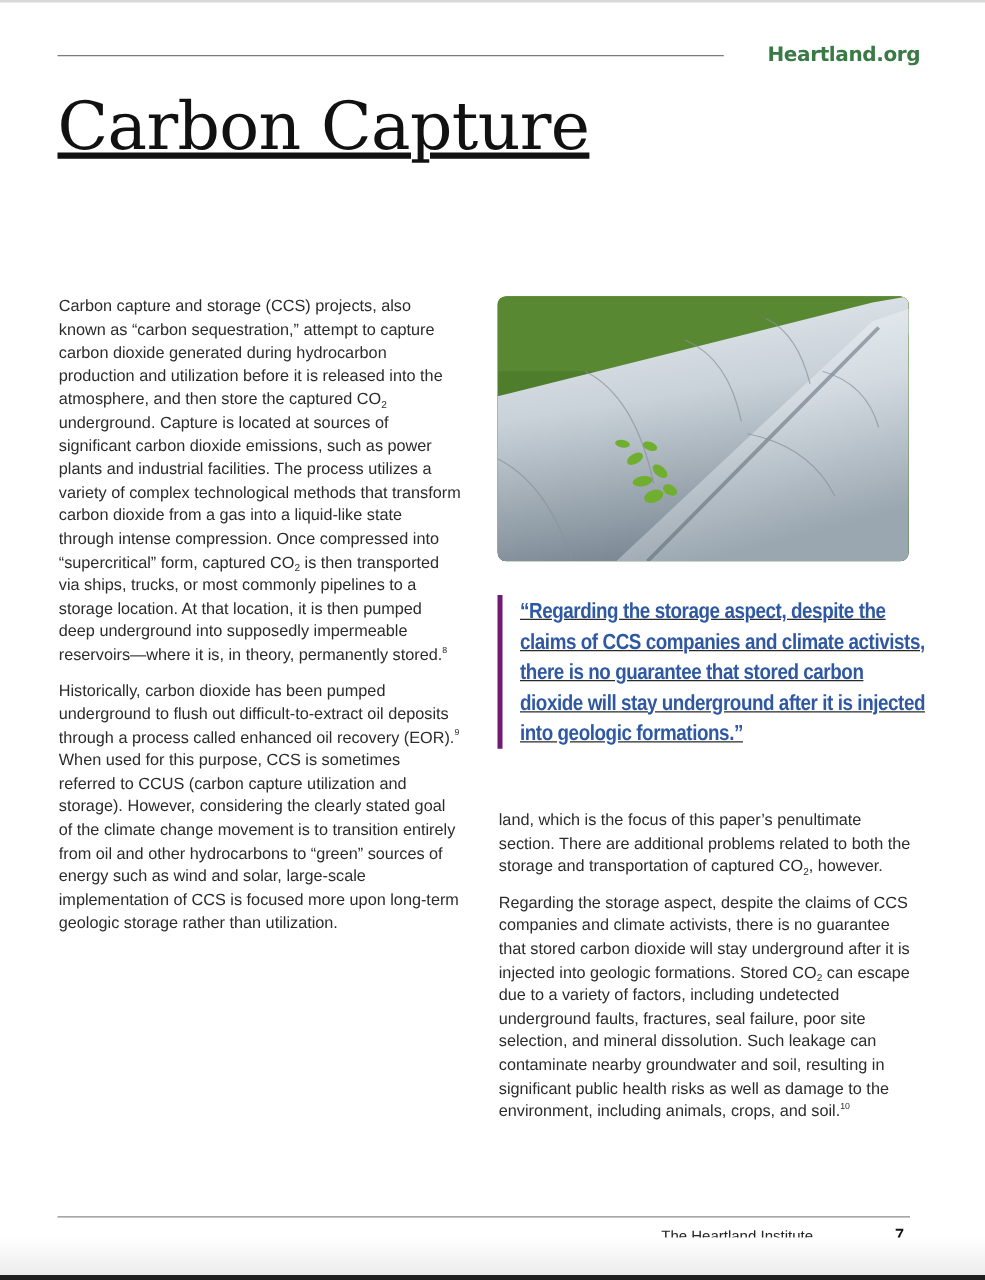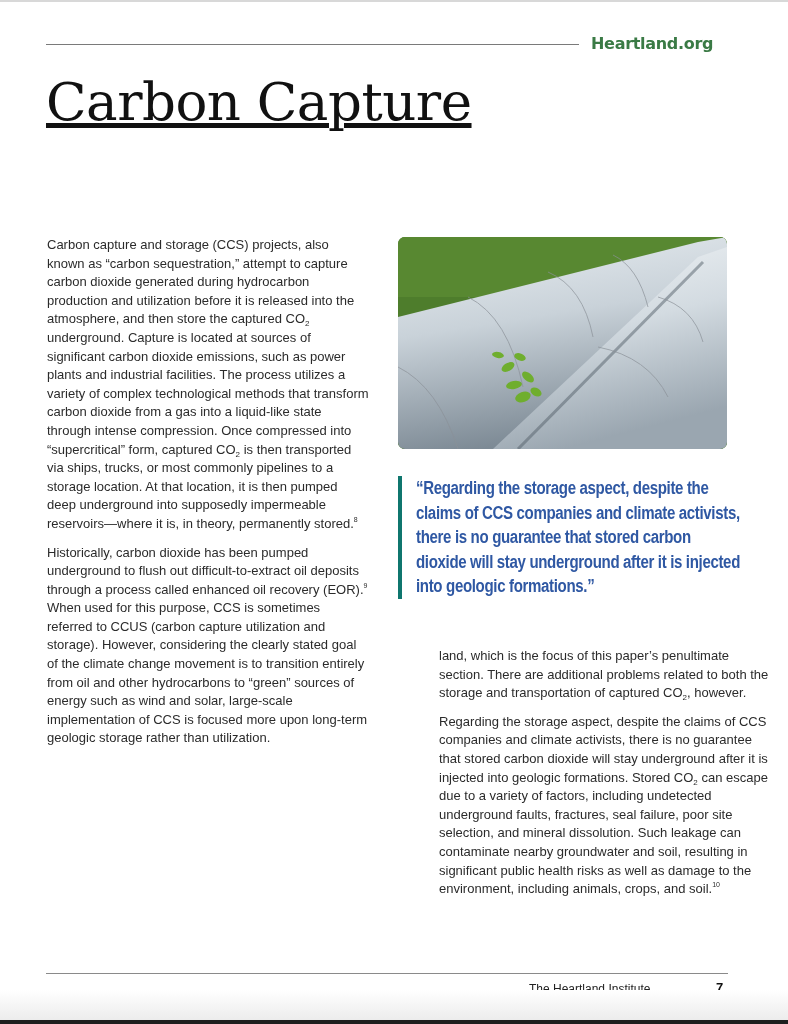--- a/index.html
+++ b/index.html
@@ -5,47 +5,47 @@
   html, body { margin: 0; padding: 0; }
   body {
     width: 788px; height: 1024px; position: relative; overflow: hidden;
     background: #ffffff;
     font-family: "Liberation Sans", sans-serif;
     color: #2a2a2a;
   }
   .top-border { position: absolute; left: 0; top: 0; width: 788px; height: 2px; background: #d8d8d8; }
   .header-rule { position: absolute; left: 46px; top: 44px; width: 533px; height: 1px; background: #7a7a7a; }
   .site-name {
-    position: absolute; left: 591px; top: 34px;
+    position: absolute; left: 614px; top: 34px;
     font-family: "DejaVu Sans", sans-serif; font-weight: bold; font-size: 16px;
     color: #3a7a45; letter-spacing: -0.3px;
   }
   .page-title {
     position: absolute; left: 46px; top: 74px; margin: 0;
     font-family: "DejaVu Serif", serif; font-weight: normal;
     font-size: 53px; line-height: 56px; color: #111111; letter-spacing: -0.5px; text-decoration: underline;
   }
   .col { position: absolute; font-size: 13px; line-height: 18.6px; color: #2b2b2b; }
   .col p { margin: 0 0 10px 0; }
   .col-left { left: 47px; top: 236px; width: 322px; }
-  .col-right-lower { left: 399px; top: 647px; width: 330px; margin-left: 40px; }
+  .col-right-lower { left: 399px; top: 647px; width: 330px; }
   sub { font-size: 8px; line-height: 0; vertical-align: -3px; }
   sup { font-size: 7px; line-height: 0; vertical-align: 6px; }
   .section-heading {
     font-weight: bold; font-style: italic; font-size: 13px;
     margin: 34px 0 12px 0 !important; color: #1e1e1e;
   }
   .photo {
     position: absolute; left: 398px; top: 237px; width: 329px; height: 212px;
     border-radius: 7px; overflow: hidden;
     background: linear-gradient(180deg, #4f7f2e 0%, #5a8a33 40%, #3f6b24 100%);
   }
   .pullquote {
     position: absolute; left: 398px; top: 476px; width: 335px;
-    border-left: 4px solid #0f766e; padding-left: 14px;
+    border-left: 4px solid #701a75; padding-left: 14px; text-decoration: underline;
   }
   .pullquote-text {
     font-family: "Liberation Sans", sans-serif; font-weight: bold;
     font-size: 17.5px; line-height: 24.5px; color: #2f58a3;
     letter-spacing: -0.4px; transform: scaleX(0.86); transform-origin: left;
     width: 380px; margin: 0;
   }
   .footer-rule { position: absolute; left: 46px; top: 973px; width: 682px; height: 1px; background: #8a8a8a; }
   .footer-org { position: absolute; left: 529px; top: 982px; font-size: 12px; color: #222; }
   .footer-page { position: absolute; left: 716px; top: 980px; font-size: 13px; font-weight: bold; color: #111; }

